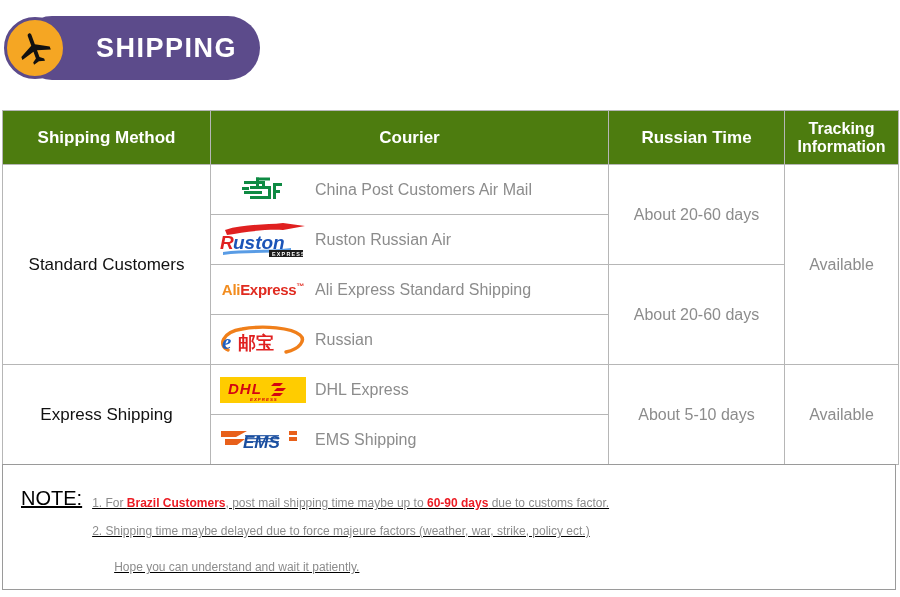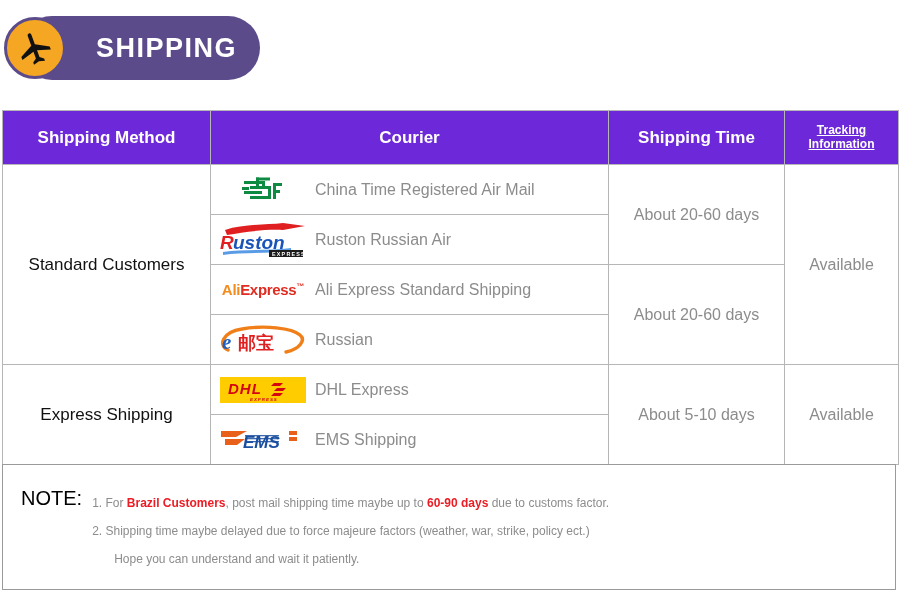--- a/index.html
+++ b/index.html
@@ -47,31 +47,31 @@
     position:absolute;left:2px;top:110px;
     width:896px;
     border-collapse:collapse;
     table-layout:fixed;
   }
   #shipping-table td,#shipping-table th{
     border:1px solid #b6b6b6;
     padding:0;
   }
   thead th{
-    background:#6d28d9;
+    background:#4d7c0f;
     color:#ffffff;
     font-size:17px;
     font-weight:bold;
     height:53px;
     border:2px solid #ffffff;
     line-height:1.12;
     text-align:center;
     vertical-align:middle;
   }
-  thead th.th-tracking{font-size:12px;text-decoration:underline;}
+  thead th.th-tracking{font-size:16px;}
 
   .c-method{width:208px;}
   .c-courier{width:398px;}
   .c-time{width:176px;}
   .c-track{width:114px;}
 
   td.method-cell{
     text-align:center;vertical-align:middle;
     font-size:17px;color:#111;
   }
@@ -109,32 +109,33 @@
   .logo-dhl{width:86px;height:30px;}
   .logo-ems{width:88px;height:28px;}
 
   
   #note-box{
     position:absolute;left:2px;top:464px;
     width:894px;height:126px;
     border:1px solid #9a9a9a;
     box-sizing:border-box;
     background:#fff;
+    text-decoration:underline;
   }
   .note-row{display:flex;align-items:flex-start;}
   #note-title{
     font-size:20px;color:#000;font-weight:normal;
     padding:22px 0 0 18px;white-space:nowrap;
   }
   .note-lines{padding-top:24px;padding-left:10px;}
   .note-line{
     font-size:12px;color:#8c8c8c;
     line-height:28px;white-space:nowrap;
   }
-  .note-line.indent{padding-left:22px;}
+  .note-line.indent{padding-left:22px;margin-top:8px;}
   .note-red{color:#EC1C24;font-weight:bold;}
 </style>
 </head>
 <body>
 
 <div id="banner">
   <div class="pill">
     <span class="pill-label">SHIPPING</span>
   </div>
   <div class="plane-badge">
@@ -150,21 +151,21 @@
   <colgroup>
     <col class="c-method">
       <col class="c-courier">
       <col class="c-time">
       <col class="c-track">
   </colgroup>
   <thead>
     <tr>
       <th>Shipping Method</th>
       <th>Courier</th>
-      <th>Shipping Time</th>
+      <th>Russian Time</th>
       <th class="th-tracking">
         <div>Tracking</div>
         <div>Information</div>
       </th>
     </tr>
   </thead>
   <tbody>
 
     <tr>
       <td class="method-cell" rowspan="4">Standard Customers</td>
@@ -181,21 +182,21 @@
                 <path d="M28 11 h3 v13 h-3 z"></path>
                 <path d="M16 2.5 h14 v3 h-14 z"></path>
                 <path d="M16 2.5 h3 v9 h-3 z"></path>
                 <path d="M33 8 h9 v3 h-9 z"></path>
                 <path d="M33 8 h3 v16 h-3 z"></path>
                 <path d="M33 15 h7 v3 h-7 z"></path>
                 <path d="M2 12 h7 v3 h-7 z"></path>
               </g>
             </svg>
           </div>
-          <span class="courier-name">China Time Registered Air Mail</span>
+          <span class="courier-name">China Post Customers Air Mail</span>
         </div>
       </td>
       <td class="time-cell" rowspan="2">About 20-60 days</td>
       <td class="track-cell" rowspan="4">Available</td>
     </tr>
 
     <tr>
       <td class="courier-cell">
         <div class="courier-inner">
           <div class="logo-box">

